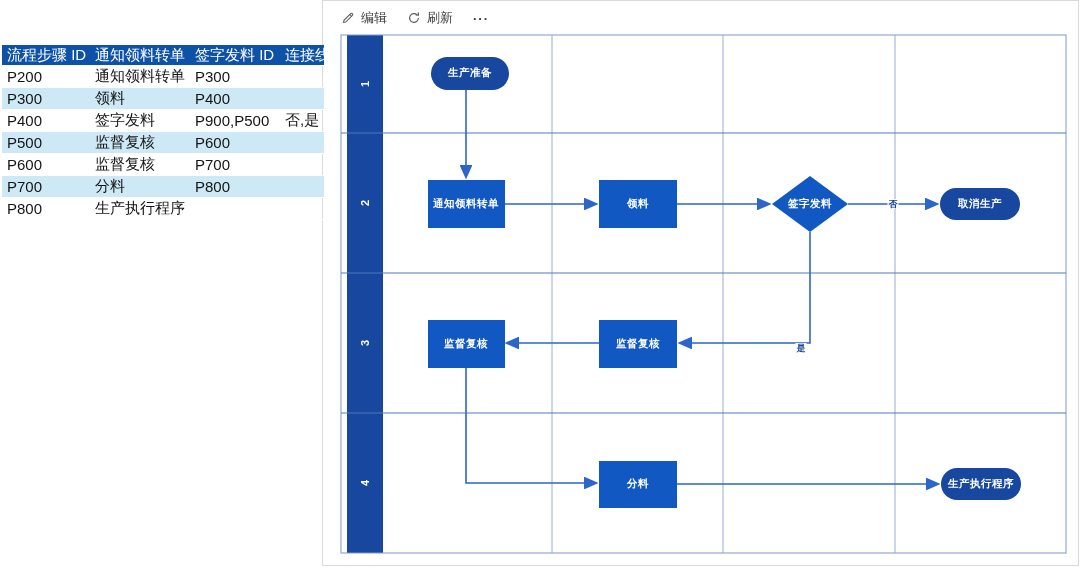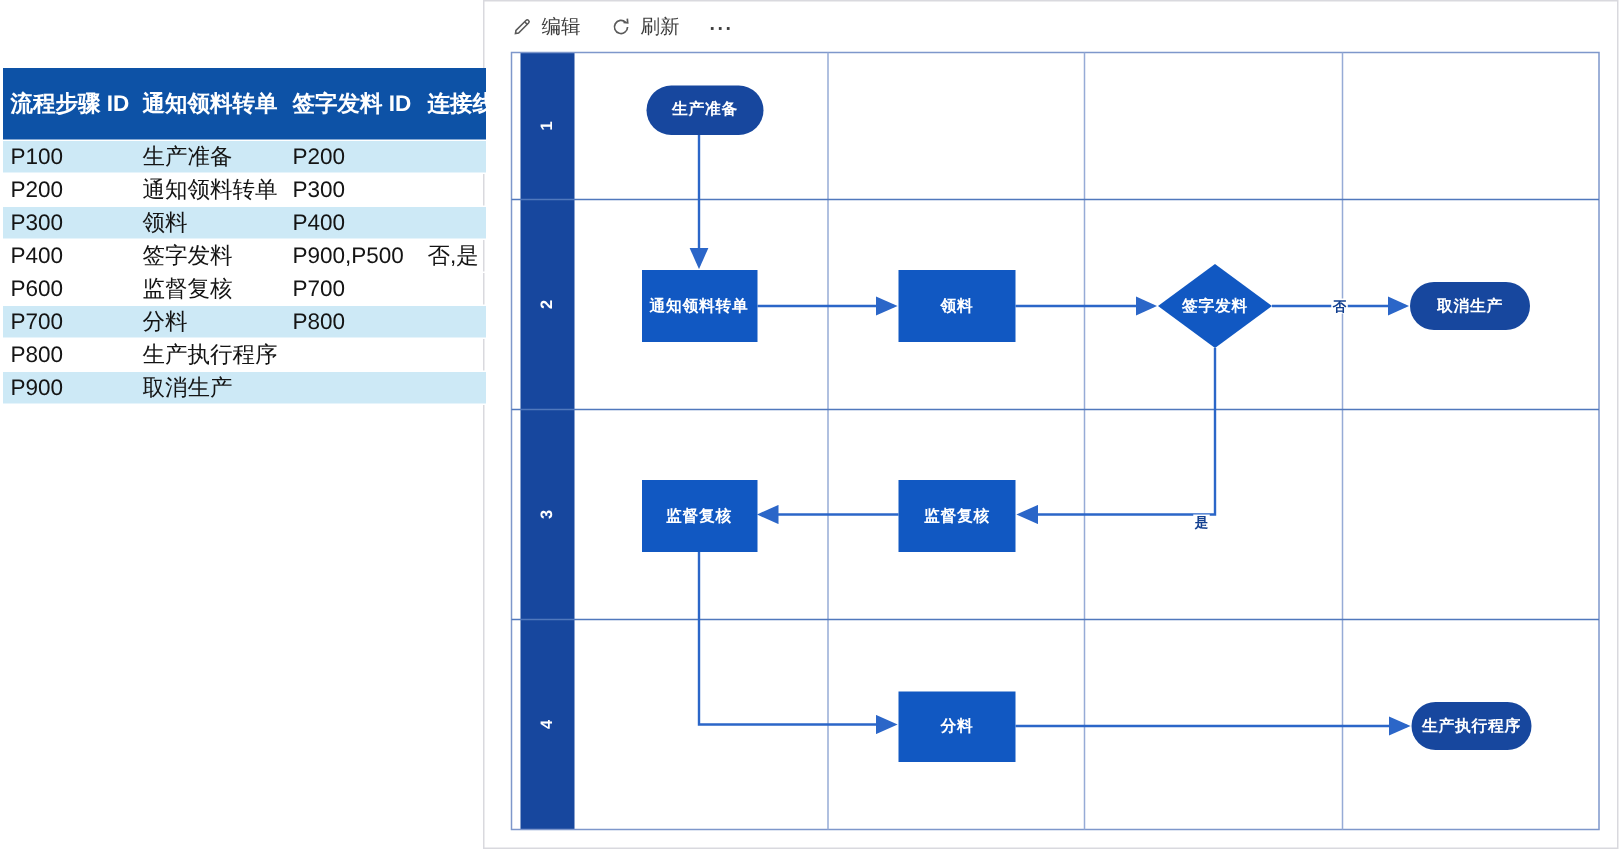--- a/index.html
+++ b/index.html
@@ -2,22 +2,22 @@
 <html style="--table-header-bg: #0d52a6; --table-row-alt: #cde9f6; --lane-band: #17479e; --process: #1158c2; --decision: #1158c2; --terminal: #17479e; --connector: #2b66c8; --grid-v: #96abd6; --grid-h: #5078bd; --frame: #7e97cb; --edge-label: #123f8f;"><head>
 <meta charset="utf-8">
 <style>
   html,body{margin:0;padding:0;width:1080px;height:568px;background:#fff;overflow:hidden;
     font-family:"Liberation Sans",sans-serif;}
   #stage{position:relative;width:1080px;height:568px;}
 
   
   .tbl{position:absolute;left:2px;top:45px;border-collapse:collapse;table-layout:fixed;
     width:322px;font-size:15px;color:#141414;z-index:1;}
-  .tbl th{background:var(--table-header-bg);color:#fff;font-weight:bold;text-align:left;
-    padding:14px 5px;height:20px;white-space:nowrap;overflow:hidden;}
+  .tbl th{background:var(--table-header-bg);color:#fff;font-weight:normal;text-align:left;
+    padding:0 5px;height:20px;white-space:nowrap;overflow:hidden;}
   .tbl td{padding:1px 5px;height:19px;white-space:nowrap;overflow:hidden;}
   .tbl tr.alt{background:var(--table-row-alt);}
   .tbl tr{border-bottom:1px solid #fff;}
 
   
   .panel{position:absolute;left:322px;top:0;width:757px;height:566px;box-sizing:border-box;
     background:#fff;border:1px solid #d9d9de;z-index:0;}
   .toolbar{position:absolute;left:18px;top:8px;display:flex;align-items:center;gap:20px;
     color:#3c3c3c;font-size:13px;}
   .tb{display:flex;align-items:center;gap:6px;background:none;border:none;padding:0;
@@ -51,65 +51,59 @@
       </colgroup>
     <thead>
       <tr>
         <th>流程步骤 ID</th>
         <th>通知领料转单</th>
         <th>签字发料 ID</th>
         <th>连接线</th>
       </tr>
     </thead>
     <tbody>
-        <tr class="alt">
-          <td>P100</td>
-          <td>生产准备</td>
-          <td>P200</td>
-          <td></td>
-        </tr>
         <tr>
           <td>P200</td>
           <td>通知领料转单</td>
           <td>P300</td>
           <td></td>
         </tr>
         <tr class="alt">
           <td>P300</td>
           <td>领料</td>
           <td>P400</td>
           <td></td>
         </tr>
         <tr>
           <td>P400</td>
           <td>签字发料</td>
           <td>P900,P500</td>
           <td>否,是</td>
         </tr>
+        <tr class="alt">
+          <td>P500</td>
+          <td>监督复核</td>
+          <td>P600</td>
+          <td></td>
+        </tr>
         <tr>
           <td>P600</td>
           <td>监督复核</td>
           <td>P700</td>
           <td></td>
         </tr>
         <tr class="alt">
           <td>P700</td>
           <td>分料</td>
           <td>P800</td>
           <td></td>
         </tr>
         <tr>
           <td>P800</td>
           <td>生产执行程序</td>
-          <td></td>
-          <td></td>
-        </tr>
-        <tr class="alt">
-          <td>P900</td>
-          <td>取消生产</td>
           <td></td>
           <td></td>
         </tr>
       </tbody>
   </table>
 
   <div class="panel">
     <div class="toolbar">
       <button class="tb">
         <svg width="14" height="14" viewBox="0 0 16 16">

